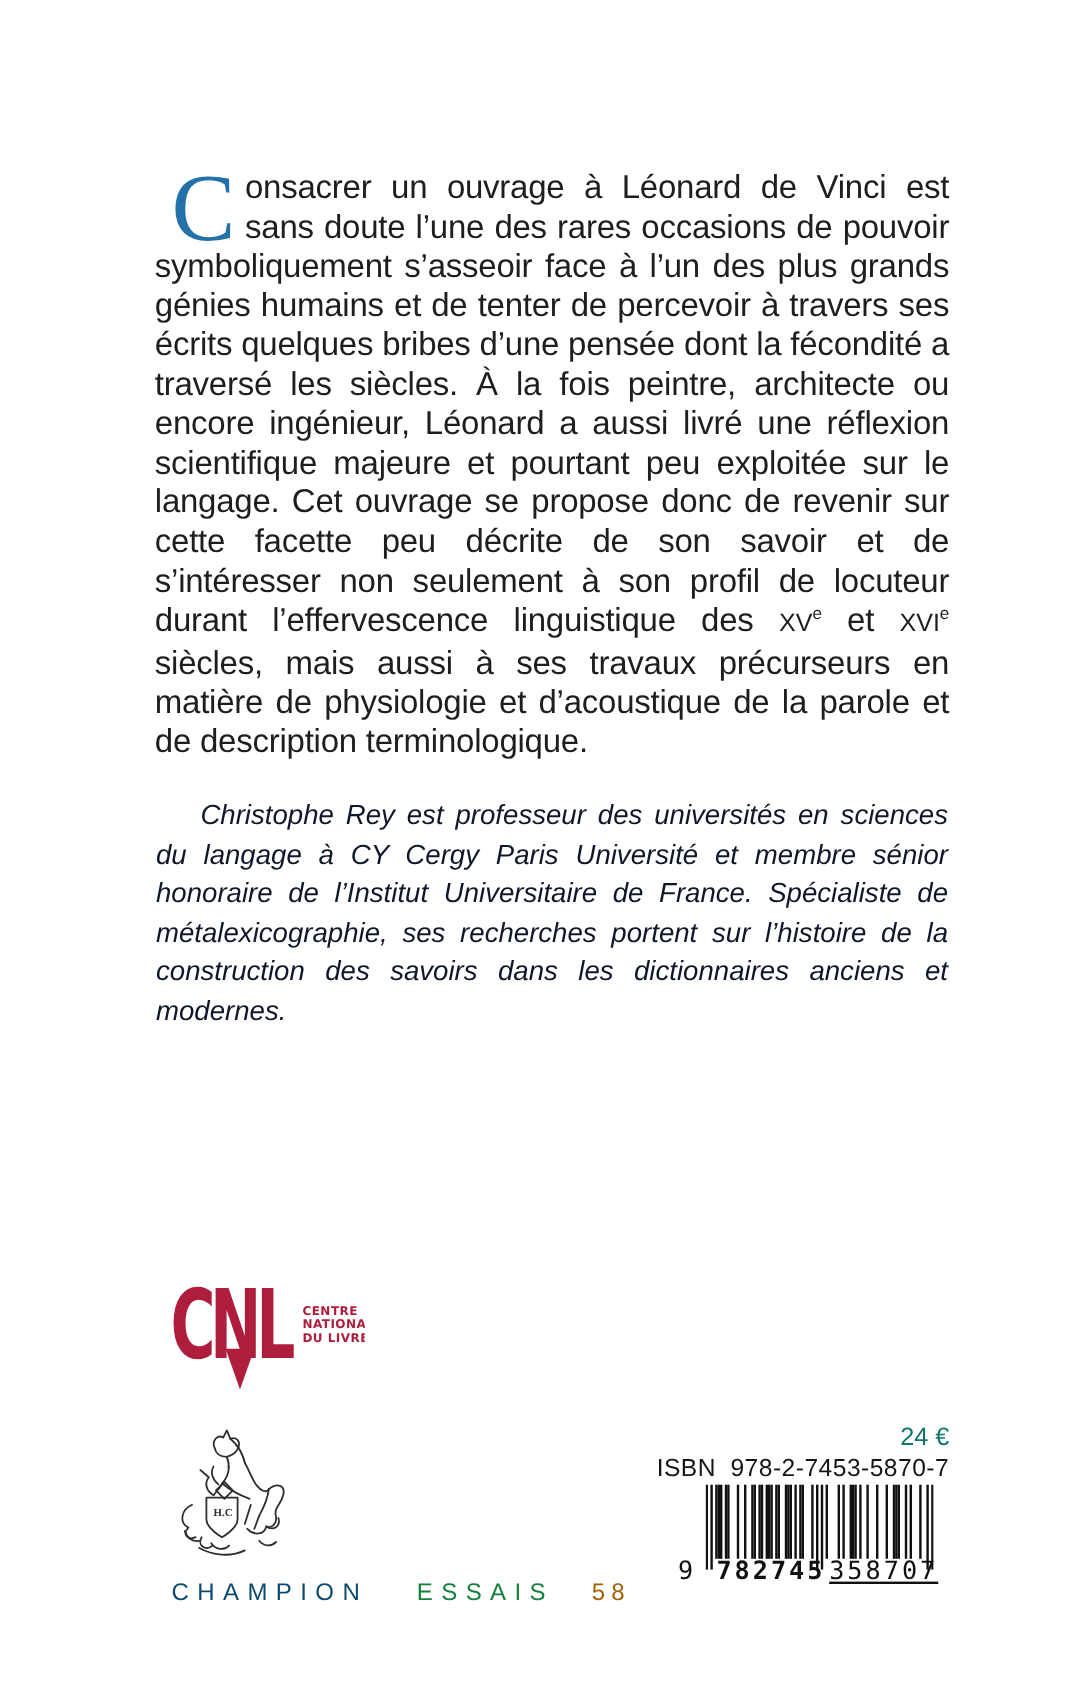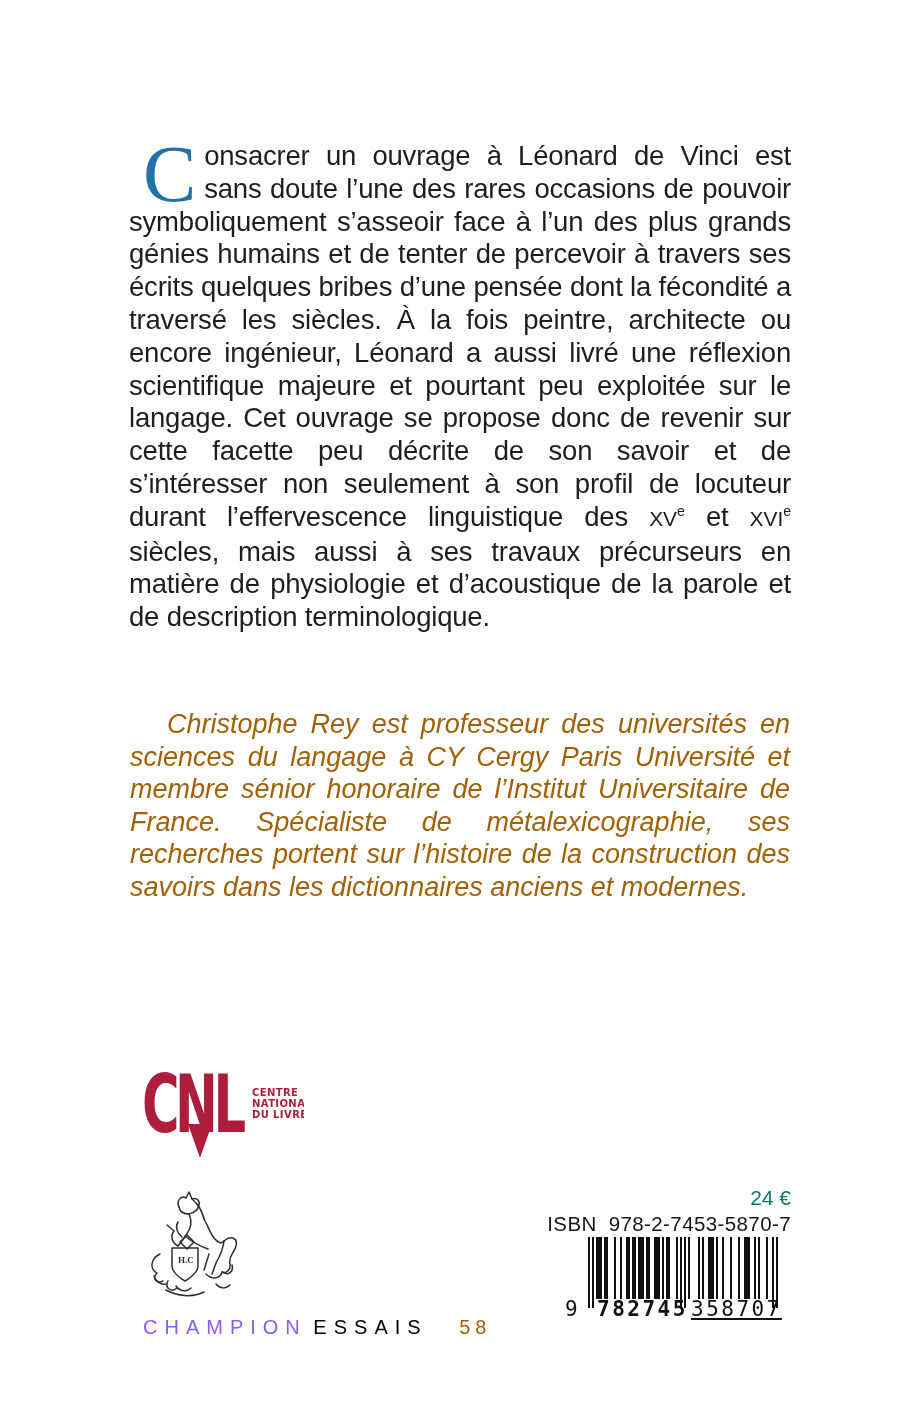--- a/index.html
+++ b/index.html
@@ -24,47 +24,47 @@
     float:left;
     font-family:"Liberation Serif","DejaVu Serif",serif;
     font-size:80px;line-height:60px;
     color:#2471a8;
     margin:4px 8px 0 14px;
   }
   .sc{font-size:0.76em;letter-spacing:0;}
   .synopsis sup{font-size:0.52em;vertical-align:super;line-height:0;}
   
   .bio{
-    position:absolute;left:130px;top:708px;width:660px;
+    position:absolute;left:130px;top:663px;width:660px;
     margin:0;
-    font-size:27px;line-height:32.6px;
+    font-size:23px;line-height:32.6px;
     font-style:italic;
     text-align:justify;
     text-indent:37px;
-    color:#a16207;
+    color:#0f172a;
   }
   
   .cnl{position:absolute;left:142px;top:1070px;width:162px;height:96px;}
   .cnl text{fill:#ae1e3c;}
   .cnl .cnl-big{
     font-family:"DejaVu Sans","Liberation Sans",sans-serif;
     font-weight:bold;font-size:80px;letter-spacing:-7px;
   }
   .cnl .cnl-small{
     font-family:"DejaVu Sans","Liberation Sans",sans-serif;
     font-weight:bold;font-size:10px;letter-spacing:0.4px;
   }
   
   .emblem{position:absolute;left:146px;top:1186px;width:96px;height:114px;}
   .emblem path,.emblem polyline{fill:none;stroke:#2f2f2f;stroke-width:1.5;stroke-linecap:round;stroke-linejoin:round;}
   .emblem .monogram{fill:#2f2f2f;font-family:"Liberation Serif","DejaVu Serif",serif;font-size:9px;font-weight:bold;}
   
   .champion-row{position:absolute;left:143px;top:1316px;font-size:20px;white-space:nowrap;}
-  .publisher-name{color:#8b5cf6;letter-spacing:7px;}
-  .collection-name{color:#000000;letter-spacing:7px;margin-left:1px;}
+  .publisher-name{color:#0c4a6e;letter-spacing:7px;}
+  .collection-name{color:#15803d;letter-spacing:7px;margin-left:35px;}
   .collection-number{color:#a16207;letter-spacing:5px;margin-left:26px;}
   
   .price{position:absolute;right:108px;top:1186px;font-size:21px;color:#0f766e;}
   .isbn-line{position:absolute;right:108px;top:1212px;font-size:20.5px;color:#161616;letter-spacing:0.4px;white-space:nowrap;}
   .isbn-line .isbn-label{margin-right:12px;}
   .barcode-wrap{position:absolute;left:588px;top:1237px;width:190px;height:84px;}
   .barcode-bars rect{fill:#111111;}
   .bc-digit{position:absolute;font-size:21px;color:#111;font-family:"DejaVu Sans Mono","Liberation Mono",monospace;}
   .bc-first{left:-23px;top:60px;}
   .bc-g1{left:9px;top:60px;letter-spacing:2.5px;font-weight:bold;}

